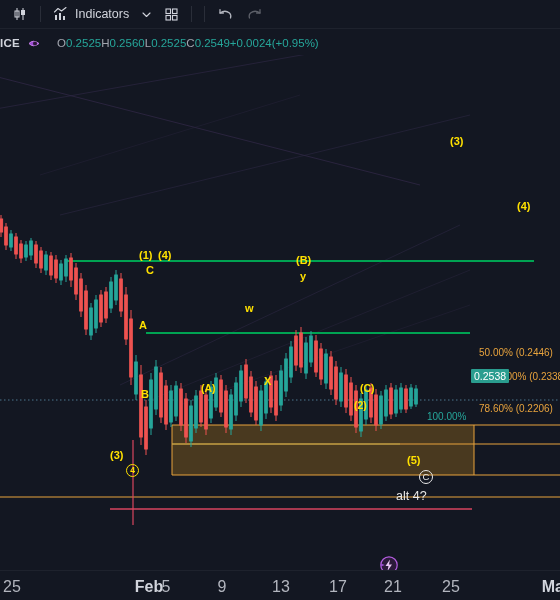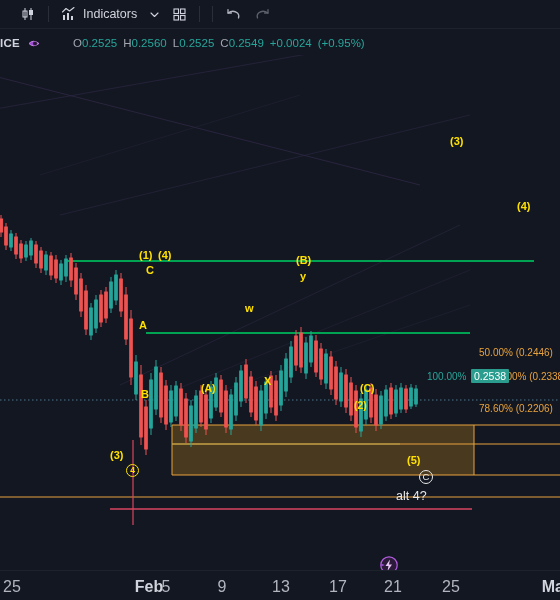--- a/index.html
+++ b/index.html
@@ -12,21 +12,21 @@
 
   #app { position: relative; width: 560px; height: 600px; background: #131722; }
 
   
   .toolbar {
     position: absolute; top: 0; left: 0;
     width: 560px; height: 29px;
     background: #131722;
     border-bottom: 1px solid #1e222d;
     display: flex; align-items: center;
-    padding-left: 14px;
+    padding-left: 6px;
     color: #d1d4dc;
   }
   .tb-btn {
     display: flex; align-items: center; gap: 5px;
     height: 26px; padding: 0 6px;
     font-size: 12.5px; color: #d1d4dc;
     border-radius: 3px; cursor: pointer;
     white-space: nowrap;
   }
   .tb-sep { width: 1px; height: 16px; background: #2a2e39; margin: 0 6px; }
@@ -35,21 +35,21 @@
   
   .legend {
     position: absolute; top: 34px; left: 0;
     height: 18px; display: flex; align-items: center;
     font-size: 11.5px; white-space: nowrap;
     font-family: "Liberation Sans", sans-serif;
     justify-content: center;
   }
   .legend .sym { color: #d1d4dc; font-weight: 600; letter-spacing: .3px; }
   .legend .eye { margin: 0 7px 0 8px; display:flex; align-items:center; }
-  .ohlc { display: flex; gap: 6px; align-items: baseline; margin-left: 24px; }
+  .ohlc { display: flex; align-items: baseline; margin-left: 8px; }
   .ohlc .lbl { color: #a3a6af; }
   .ohlc .val-up { color: #26a69a; }
   .ohlc .chg { color: #26a69a; }
 
   
   .chart-pane {
     position: absolute; top: 55px; left: 0;
     width: 560px; height: 515px;
     background: #131722;
     overflow: hidden;
@@ -80,21 +80,21 @@
     justify-content: center; font-size: 9.5px; color: #e8e8e8; font-weight: 400;
   }
 
   
   .fib-lab {
     position: absolute;
     font-size: 10px; color: #e8a33d;
     white-space: nowrap;
     font-family: "Liberation Sans", sans-serif;
   }
-  .fib-lab.teal { color: #26a69a; }
+  .fib-lab.teal { color: #26a69a; margin-top: 40px; }
 
   .price-tag {
     position: absolute;
     background: #2a9d8f;
     color: #ffffff;
     font-size: 10.5px;
     padding: 1px 3px;
     border-radius: 1px;
     line-height: 12px;
     font-family: "Liberation Sans", sans-serif;

